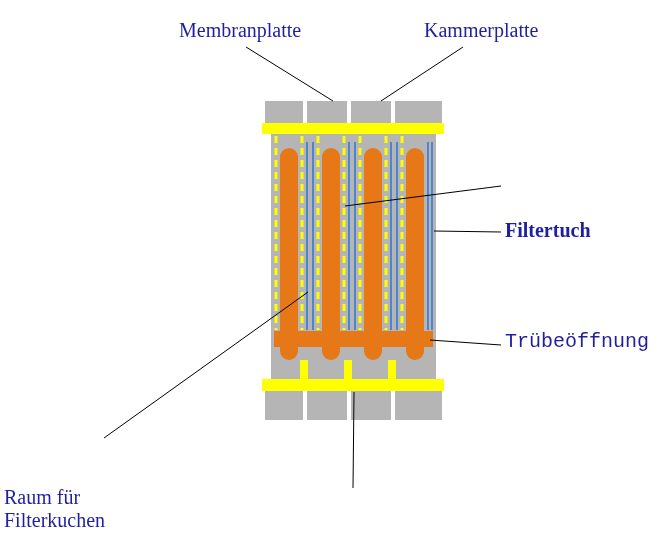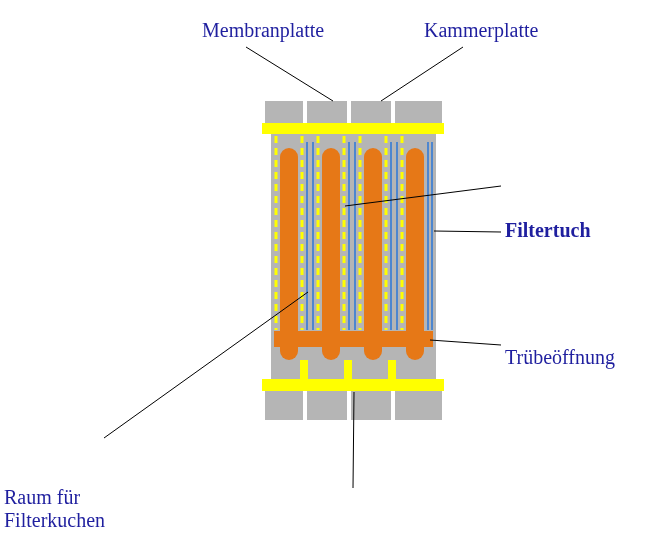--- a/index.html
+++ b/index.html
@@ -23,25 +23,25 @@
     height: 554px;
   }
   .label {
     position: absolute;
     font-size: 20px;
     line-height: 23px;
     color: var(--label-color, #1f1f9f);
     white-space: pre-line;
     font-family: "Liberation Serif", serif;
   }
-  .lbl-membranplatte { left: 179px; top: 19px; margin-left: 23px; }
+  .lbl-membranplatte { left: 179px; top: 19px; }
   .lbl-kammerplatte  { left: 424px; top: 19px; }
   .lbl-pressmembran  { left: 505px; top: 136px; }
   .lbl-filtertuch    { left: 505px; top: 219px; font-weight: bold; }
-  .lbl-truebe        { left: 505px; top: 346px; }
+  .lbl-truebe        { left: 505px; top: 330px; font-family: Liberation Mono, monospace; }
   .lbl-raum          { left: 4px;   top: 486px; }
   .lbl-filtrat       { left: 283px; top: 486px; }
 </style>
 </head>
 <body>
 
 <div class="canvas">
 
   <svg class="diagram" viewBox="0 0 666 554">
 

